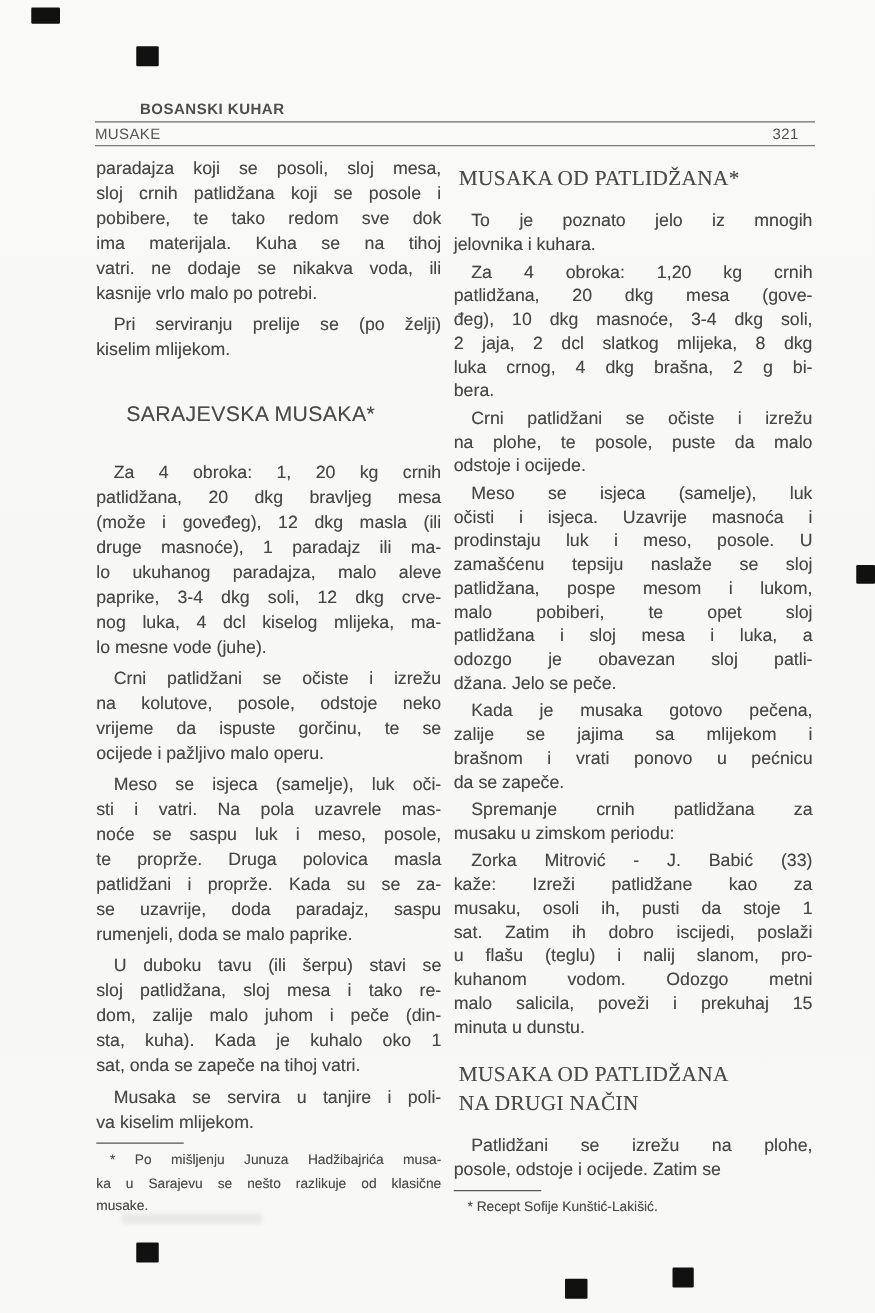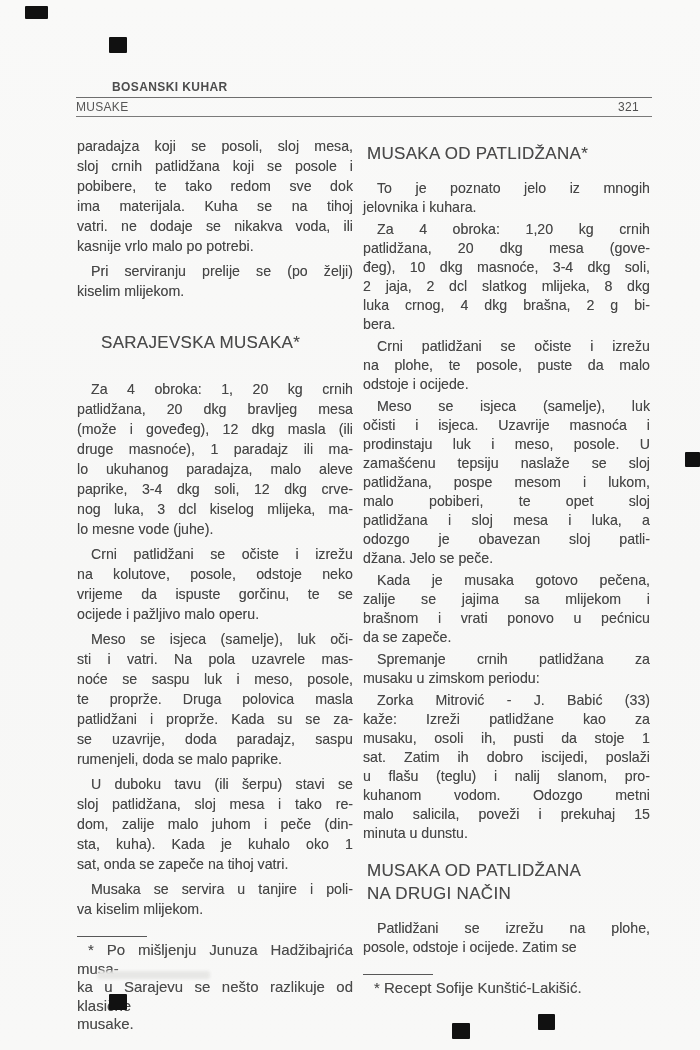--- a/index.html
+++ b/index.html
@@ -19,43 +19,43 @@
   }
   .rule1 { border-top: 1.6px solid #6e6e6e; margin-top: 3px; }
   .header-sub {
     display: flex; justify-content: space-between; align-items: flex-start;
     font-size: 12px; color: #565656; margin-top: 2px; letter-spacing: 0.3px;
   }
   .page-num { padding-right: 13px; color: #4f4f4f; }
   .rule2 { border-top: 1.4px solid #7a7a7a; margin-top: 2px; }
 
   
-  .col { position: absolute; top: 136px; }
+  .col { position: absolute; top: 125px; }
   .col-left  { left: 77px;  width: 276px; font-size: 14.2px; line-height: 20px; }
   .col-right { left: 363px; width: 287px; font-size: 14.2px; line-height: 19px; }
 
   .paragraph { margin: 0 0 5px 0; }
   .col-right .paragraph { margin-bottom: 3px; }
   .line {
     text-align: justify; text-align-last: justify;
     text-shadow: 0 0 0.5px rgba(70,70,70,0.45);
   }
   .line.last { text-align-last: left; }
   .paragraph .line.first { text-indent: 14px; }
   .paragraph.no-indent .line.first { text-indent: 0; }
 
   .heading {
     font-size: 17px; line-height: 23px; color: #4a4a4a; letter-spacing: 0.3px;
   }
   .heading .line { text-align: left; text-align-last: left; text-indent: 0; }
   .col-left .heading { margin: 30px 0 25px 24px; }
-  .col-right .heading { margin: 16px 0 14px 4px; }
+  .col-right .heading { margin: 16px 0 14px 4px; font-family: Liberation Serif, serif; }
   .col-right .heading:first-child { margin-top: 6px; }
 
-  .footnote { margin-top: 17px; font-size: 15px; line-height: 18.5px; color: #4a4a4a; }
+  .footnote { margin-top: 6px; font-size: 11px; line-height: 18.5px; color: #4a4a4a; }
   .fn-rule { width: 70px; border-top: 1.5px solid #575757; margin-bottom: 4px; }
   .footnote .line.first { text-indent: 11px; }
 
   
   .mark { position: absolute; background: #111; border-radius: 1px; }
   .bleed {
     position: absolute; left: 97px; top: 971px; width: 113px; height: 8px;
     background: #e7e7e5; filter: blur(1.5px); border-radius: 3px;
   }
 </style>
@@ -90,21 +90,21 @@
       <div class="heading">
         <div class="line first last">SARAJEVSKA MUSAKA*</div>
       </div>
       <div class="paragraph">
         <div class="line first">Za 4 obroka: 1, 20 kg crnih</div>
         <div class="line">patlidžana, 20 dkg bravljeg mesa</div>
         <div class="line">(može i goveđeg), 12 dkg masla (ili</div>
         <div class="line">druge masnoće), 1 paradajz ili ma-</div>
         <div class="line">lo ukuhanog paradajza, malo aleve</div>
         <div class="line">paprike, 3-4 dkg soli, 12 dkg crve-</div>
-        <div class="line">nog luka, 3 dcl kiselog mlijeka, ma-</div>
+        <div class="line">nog luka, 4 dcl kiselog mlijeka, ma-</div>
         <div class="line last">lo mesne vode (juhe).</div>
       </div>
       <div class="paragraph">
         <div class="line first">Crni patlidžani se očiste i izrežu</div>
         <div class="line">na kolutove, posole, odstoje neko</div>
         <div class="line">vrijeme da ispuste gorčinu, te se</div>
         <div class="line last">ocijede i pažljivo malo operu.</div>
       </div>
       <div class="paragraph">
         <div class="line first">Meso se isjeca (samelje), luk oči-</div>

